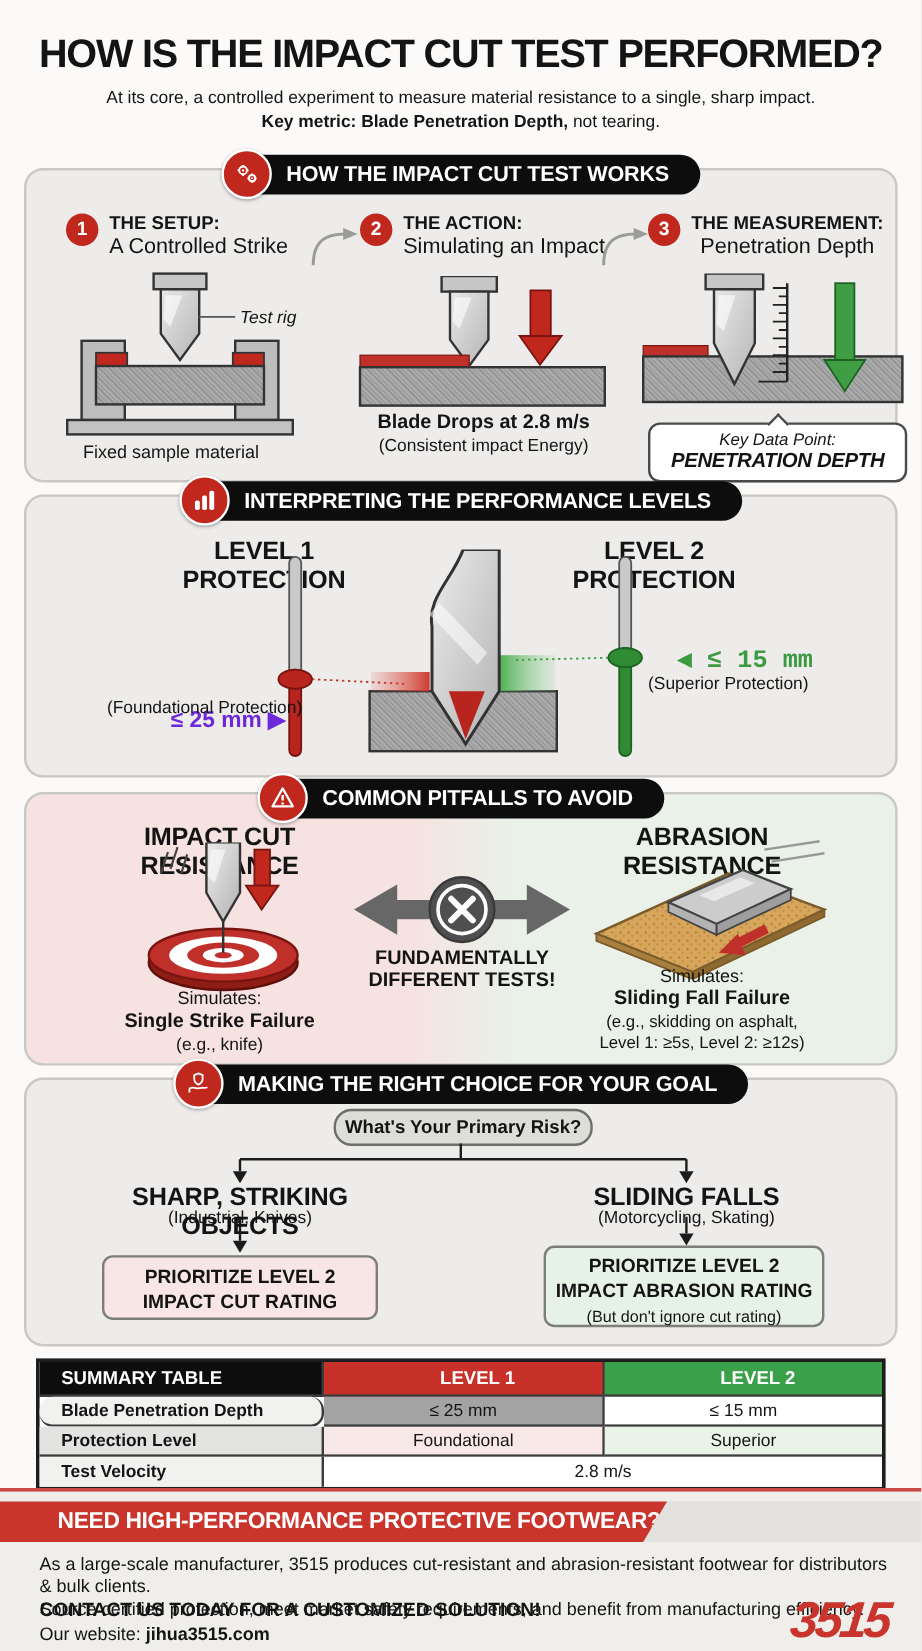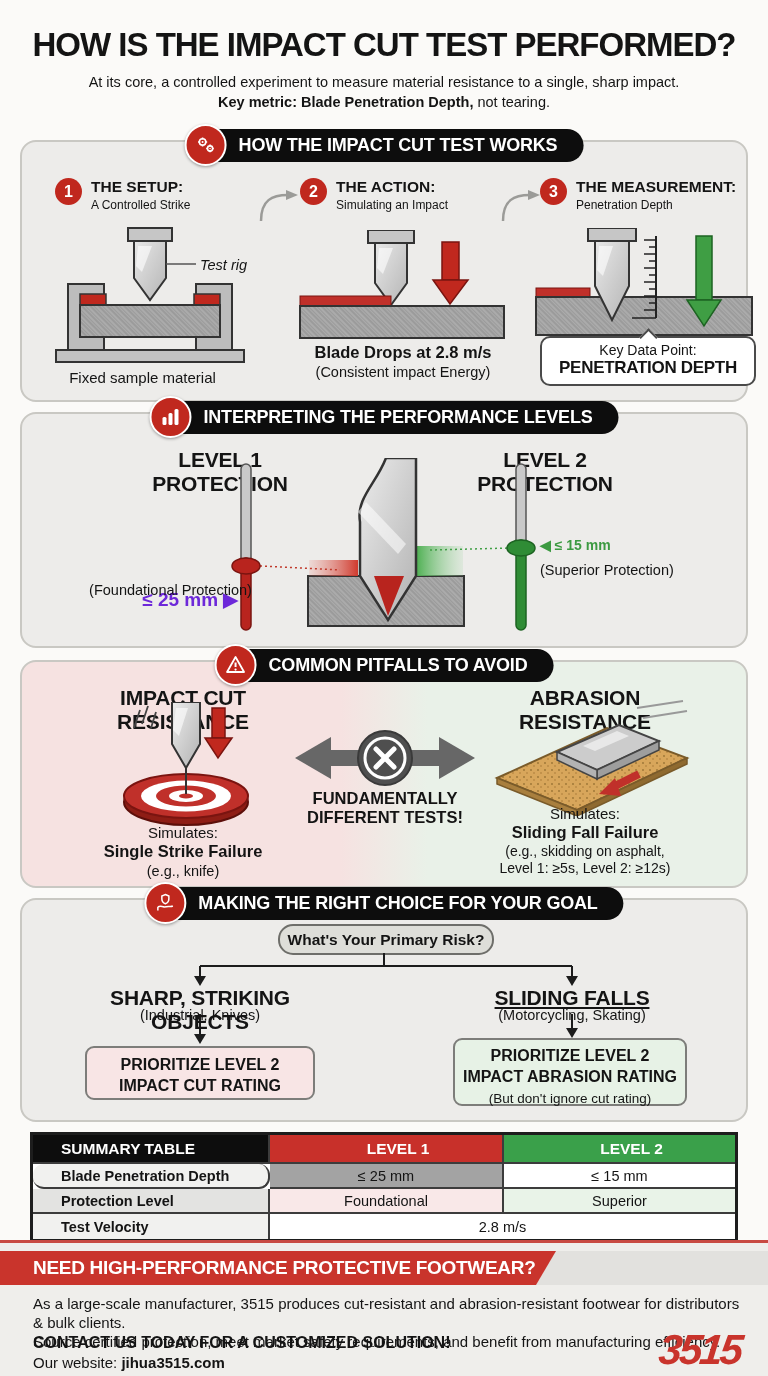--- a/index.html
+++ b/index.html
@@ -15,42 +15,42 @@
   .badge{position:absolute;left:50%;transform:translateX(-50%);display:flex;align-items:center;z-index:6;}
   .badge-circ{width:38px;height:38px;border-radius:50%;background:#c0281e;border:2px solid #fff;
               display:flex;align-items:center;justify-content:center;z-index:2;box-shadow:0 1px 3px rgba(0,0,0,.35);flex:none;}
   .badge-pill{margin-left:-24px;background:#0d0d0d;color:#fff;border-radius:17px;height:33px;line-height:33px;
               padding:0 26px 0 36px;font-size:18px;font-weight:800;letter-spacing:-.2px;white-space:nowrap;}
   
   .stephead{position:absolute;display:flex;gap:9px;align-items:flex-start;}
   .stepnum{width:27px;height:27px;border-radius:50%;background:#c0281e;color:#fff;font-size:16px;font-weight:800;
            text-align:center;line-height:27px;flex:none;}
   .stept{font-size:15.5px;font-weight:800;line-height:18px;white-space:nowrap;}
-  .steps{font-size:12px;font-weight:400;line-height:18px;white-space:nowrap;}
+  .steps{font-size:18px;font-weight:400;line-height:18px;white-space:nowrap;text-align:center;}
   .t14{font-size:14.5px;line-height:19px;}
   .h16{font-size:21px;font-weight:800;letter-spacing:-.2px;}
   .bubble{position:absolute;background:#fff;border:2px solid #4a4a4a;border-radius:10px;text-align:center;}
   .bubble::before{content:"";position:absolute;top:-7px;left:calc(50% - 6px);width:11px;height:11px;background:#fff;
                   border-left:2px solid #4a4a4a;border-top:2px solid #4a4a4a;transform:rotate(45deg);}
   .qpill{position:absolute;background:#deded9;border:2px solid #6e6e6a;border-radius:15px;text-align:center;
          font-size:15.5px;font-weight:800;}
   .flowbox{position:absolute;border:2px solid #7d7d7a;border-radius:9px;text-align:center;box-sizing:border-box;}
   
   .sumtable{position:absolute;left:30px;top:1132px;width:708px;display:grid;grid-template-columns:237px 234px 1fr;
             border:3px solid #1d1d1d;background:#fff;box-sizing:border-box;}
   .tc{border-right:2px solid #3c3c3c;border-bottom:2px solid #3c3c3c;display:flex;align-items:center;
       justify-content:center;font-size:14.5px;height:25px;box-sizing:border-box;}
   .tc.hdr{height:29px;font-size:15.5px;font-weight:800;padding-left:24px;}
-  .tc.lbl{justify-content:flex-start;padding-left:28px;font-weight:800;}
+  .tc.lbl{justify-content:flex-start;padding-left:18px;font-weight:800;}
   .tc.last{border-right:none;}
   .tc.bot{border-bottom:none;}
   
   .banner{position:absolute;left:0;top:1251px;width:556px;height:34px;background:#c9342c;
           clip-path:polygon(0 0,100% 0,calc(100% - 20px) 100%,0 100%);color:#fff;font-size:19px;font-weight:800;
-          line-height:34px;padding-left:33px;box-sizing:border-box;letter-spacing:-.3px;}
+          line-height:34px;padding-left:48px;box-sizing:border-box;letter-spacing:-.3px;}
   .logo3515{position:absolute;right:28px;top:1326px;font-size:42px;font-weight:800;font-style:italic;
             color:#c9342c;letter-spacing:-3px;transform:skewX(-6deg);}
 </style>
 </head>
 <body>
 
 <div id="canvas">
 
   <div class="abs ctr" style="left:0;top:26px;width:768px;font-size:33px;font-weight:800;letter-spacing:-1px;">HOW IS THE IMPACT CUT TEST PERFORMED?</div>
   <div class="abs ctr" style="left:0;top:72px;width:768px;font-size:14.5px;line-height:20px;">
@@ -189,21 +189,21 @@
           <line x1="124" y1="61" x2="117" y2="61"></line>
         <line x1="124" y1="68" x2="112" y2="68"></line>
           <line x1="124" y1="75" x2="117" y2="75"></line>
         <line x1="124" y1="82" x2="112" y2="82"></line>
           <line x1="100" y1="90" x2="124" y2="90"></line>
       </g>
       <rect x="164" y="8" width="16" height="64" fill="#3f9e44" stroke="#1d6322" stroke-width="1.5"></rect>
       <polygon points="155,72 189,72 172,98" fill="#3f9e44" stroke="#1d6322" stroke-width="1.5"></polygon>
     </svg>
   </div>
-  <div class="bubble" style="left:540px;top:336px;width:212px;height:46px;">
+  <div class="bubble" style="left:540px;top:352px;width:212px;height:46px;font-style:italic;">
     <div style="font-size:14px;margin-top:4px;">Key Data Point:</div>
     <div style="font-size:17px;font-weight:800;letter-spacing:-.3px;">PENETRATION DEPTH</div>
   </div>
 
   <div class="panel" style="top:412px;height:236px;"></div>
   <div class="badge" style="top:396px;">
     <div class="badge-circ">
       <svg width="18" height="18" viewBox="0 0 18 18" fill="#fff">
         <rect x="1" y="9" width="4" height="8" rx="1.5"></rect>
           <rect x="7" y="5" width="4" height="12" rx="1.5"></rect>
@@ -253,21 +253,21 @@
       <rect x="51" y="100" width="10" height="72" rx="5" fill="#b8241e" stroke="#7a1410" stroke-width="1.5"></rect>
       <ellipse cx="56" cy="108" rx="14" ry="8" fill="#b8241e" stroke="#7a1410" stroke-width="1.5"></ellipse>
 
       <rect x="326" y="6" width="10" height="84" rx="5" fill="#c9c9c9" stroke="#555" stroke-width="1.5"></rect>
       <rect x="326" y="82" width="10" height="90" rx="5" fill="#2f8c35" stroke="#1d6322" stroke-width="1.5"></rect>
       <ellipse cx="331" cy="90" rx="14" ry="8" fill="#2f8c35" stroke="#1d6322" stroke-width="1.5"></ellipse>
     </svg>
   </div>
   <div class="abs" style="left:100px;top:588px;width:138px;text-align:right;font-size:19px;font-weight:800;color:#6d28d9;">≤ 25 mm ▶</div>
   <div class="abs ctr t14" style="left:78px;top:581px;width:185px;">(Foundational Protection)</div>
-  <div class="abs" style="left:540px;top:537px;font-size:14px;font-weight:800;color:#3c9a41;">◀ ≤ 15 mm</div>
+  <div class="abs" style="left:564px;top:537px;font-size:21px;font-weight:800;color:#3c9a41;font-family:Liberation Mono, monospace;">◀ ≤ 15 mm</div>
   <div class="abs t14" style="left:540px;top:561px;">(Superior Protection)</div>
 
   <div class="panel panel-split" style="top:660px;height:228px;"></div>
   <div class="badge" style="top:644px;">
     <div class="badge-circ">
       <svg width="20" height="20" viewBox="0 0 20 20">
         <path d="M10 2 L18.5 17 H1.5 Z" fill="none" stroke="#fff" stroke-width="1.8" stroke-linejoin="round"></path>
         <line x1="10" y1="7.5" x2="10" y2="12" stroke="#fff" stroke-width="2"></line>
         <circle cx="10" cy="14.6" r="1.1" fill="#fff"></circle>
       </svg>
@@ -380,21 +380,21 @@
       </g>
       <polygon points="174,78 186,78 180,88" fill="#1c1c1c"></polygon>
       <polygon points="546,78 558,78 552,88" fill="#1c1c1c"></polygon>
       <polygon points="174,136 186,136 180,146" fill="#1c1c1c"></polygon>
       <polygon points="546,130 558,130 552,140" fill="#1c1c1c"></polygon>
     </svg>
   </div>
 
   <div class="abs ctr h16" style="left:60px;top:986px;width:280px;">SHARP, STRIKING OBJECTS</div>
   <div class="abs ctr t14" style="left:60px;top:1006px;width:280px;">(Industrial, Knives)</div>
-  <div class="abs ctr h16" style="left:432px;top:986px;width:280px;text-decoration:underline;">SLIDING FALLS</div>
+  <div class="abs ctr h16" style="left:432px;top:986px;width:280px;">SLIDING FALLS</div>
   <div class="abs ctr t14" style="left:432px;top:1006px;width:280px;">(Motorcycling, Skating)</div>
 
   <div class="flowbox" style="left:85px;top:1046px;width:230px;height:54px;background:#f8e5e5;padding-top:6px;font-size:16px;font-weight:800;line-height:21px;">
     <span>PRIORITIZE LEVEL 2</span><br>
     <span>IMPACT CUT RATING</span>
   </div>
   <div class="flowbox" style="left:453px;top:1038px;width:234px;height:68px;background:#e7f2e6;padding-top:5px;font-size:16px;font-weight:800;line-height:21px;">
     <span>PRIORITIZE LEVEL 2</span><br>
     <span>IMPACT ABRASION RATING</span><br>
     <span style="font-size:13.5px;font-weight:400;">(But don't ignore cut rating)</span>

